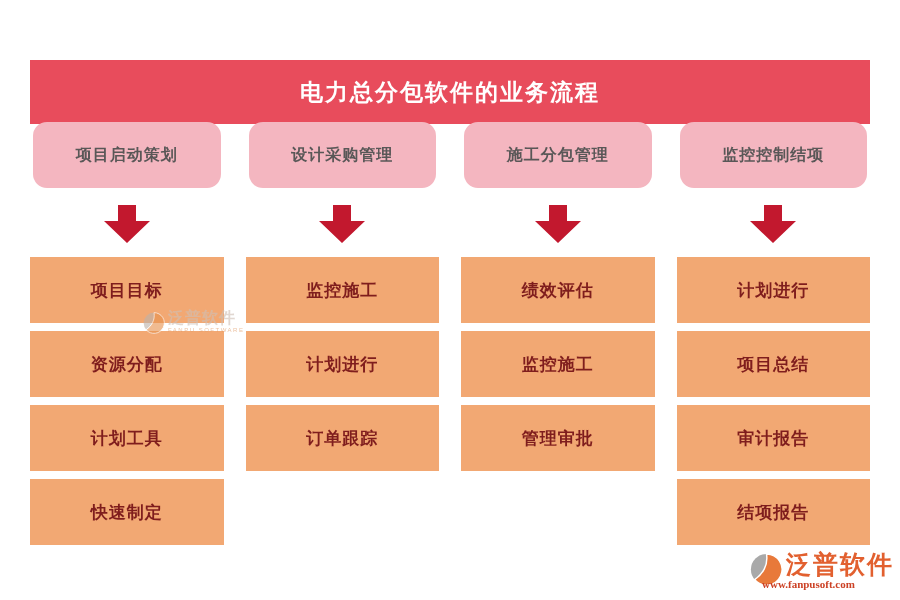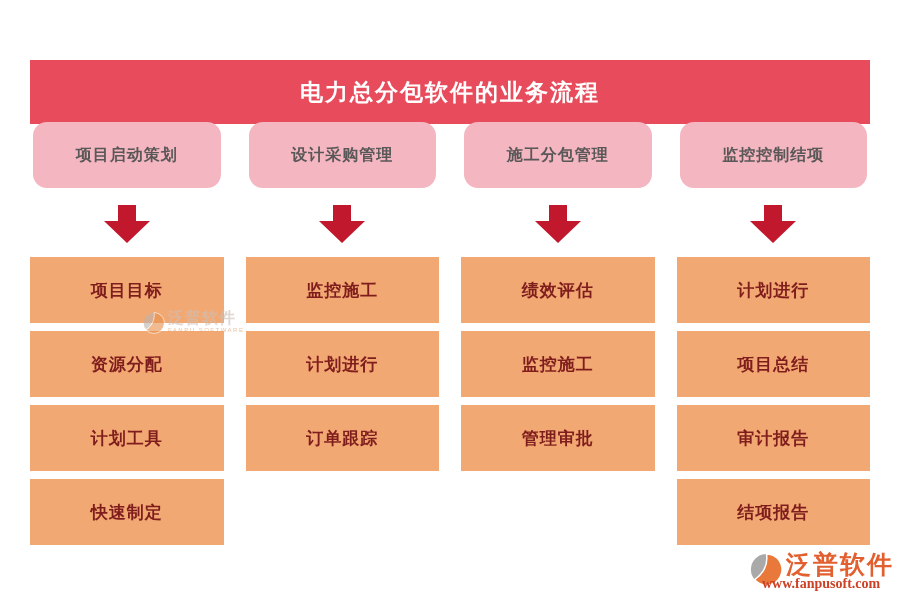--- a/index.html
+++ b/index.html
@@ -44,21 +44,21 @@
   .brandmark{position:absolute;display:flex;align-items:flex-start;}
   .brandmark .logo-icon{flex:0 0 auto;}
   .wm-mid{left:143px;top:309px;opacity:.62;}
   .wm-mid .logo-icon{width:22px;height:22px;margin:3px 3px 0 0;}
   .wm-mid .wm-brand{font-size:16px;font-weight:bold;color:#cfc0b6;line-height:18px;letter-spacing:1px;}
   .wm-mid .wm-sub{font-size:6px;color:#e09a66;letter-spacing:1.5px;line-height:7px;}
   .wm-br{right:6px;top:551px;}
   .wm-br .logo-icon{width:33px;height:33px;margin:2px 3px 0 0;}
   .wm-br .wm-brand{font-size:25px;font-weight:bold;color:#e2602f;line-height:26px;letter-spacing:2px;}
   .wm-br .wm-url{
-    font-size:14px;color:#cc4125;font-weight:bold;line-height:14px;
+    font-size:11px;color:#cc4125;font-weight:bold;line-height:14px;
     font-family:"Liberation Serif","DejaVu Serif",serif;margin-left:-24px;
   }
 </style>
 </head>
 <body>
 
 <div class="banner">
   <span class="title">电力总分包软件的业务流程</span>
 </div>
 

